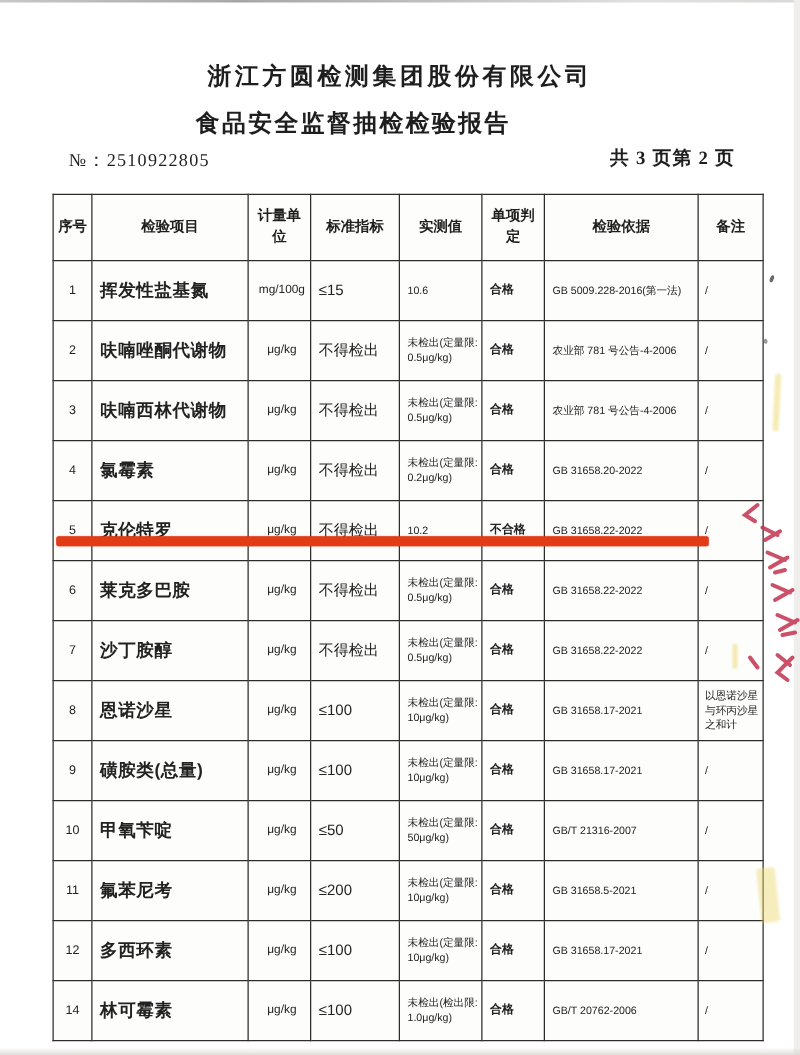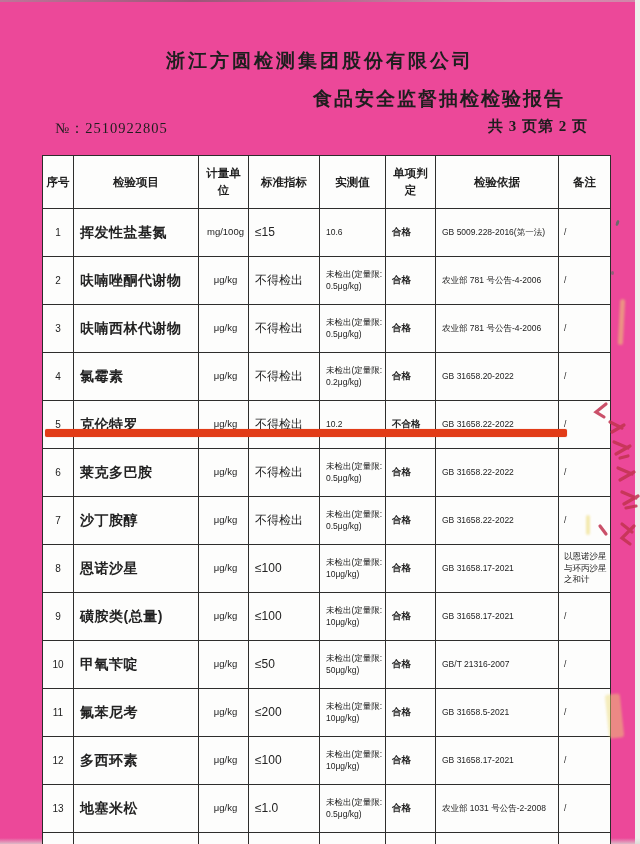--- a/index.html
+++ b/index.html
@@ -1,37 +1,37 @@
 <!DOCTYPE html>
 <html><head>
 <meta charset="utf-8">
 <style>
   html,body { margin:0; padding:0; }
   body { width:640px; height:844px; background:#e8e7e5; }
   .page {
     position:relative; width:640px; height:844px; overflow:hidden;
-    background:#ec4899;
+    background:#ffffff;
     font-family:"Liberation Sans", sans-serif;
     color:#2a2a2a;
   }
   
   .scan-top-line { position:absolute; left:0; top:0; width:640px; height:2px;
     background:linear-gradient(90deg, #9a9a9a 0%, #5f5f5f 30%, #8c8c8c 55%, #c9c8c6 80%, #b9b8b6 100%);
     opacity:.55; }
   .scan-right-edge { position:absolute; right:0; top:0; width:5px; height:844px; background:#efeeec; }
   .scan-bottom { position:absolute; left:0; bottom:0; width:640px; height:6px;
     background:linear-gradient(0deg, #d9d7d3, rgba(252,251,250,0)); opacity:.8; }
 
   .company-title {
     position:absolute; left:0; top:48px; width:640px; text-align:center;
     font-family:"Liberation Serif", serif;
     font-size:19px; font-weight:bold; letter-spacing:3px; color:#1e1e1e;
   }
   .report-title {
-    position:absolute; left:0; top:86px; width:565px; text-align:right;
+    position:absolute; left:0; top:86px; width:565px; text-align:center;
     font-family:"Liberation Serif", serif;
     font-size:19px; font-weight:bold; letter-spacing:2px; color:#1e1e1e;
   }
   .meta-row { position:absolute; left:0; top:117px; width:640px; height:20px; }
   .report-no {
     position:absolute; left:55px; top:2px;
     font-family:"Liberation Serif", serif; font-size:14.5px; color:#1e1e1e; letter-spacing:1px;
   }
   .page-info {
     position:absolute; right:52px; top:0;
@@ -235,30 +235,20 @@
           <td class="col-no">12</td>
           <td class="col-item">多西环素</td>
           <td class="col-unit">μg/kg</td>
           <td class="col-standard">≤100</td>
           <td class="col-measured">未检出(定量限: 10μg/kg)</td>
           <td class="col-judgment">合格</td>
           <td class="col-basis">GB 31658.17-2021</td>
           <td class="col-remark">/</td>
         </tr>
         <tr>
-          <td class="col-no">13</td>
-          <td class="col-item">地塞米松</td>
-          <td class="col-unit">μg/kg</td>
-          <td class="col-standard">≤1.0</td>
-          <td class="col-measured">未检出(定量限: 0.5μg/kg)</td>
-          <td class="col-judgment">合格</td>
-          <td class="col-basis">农业部 1031 号公告-2-2008</td>
-          <td class="col-remark">/</td>
-        </tr>
-        <tr>
           <td class="col-no">14</td>
           <td class="col-item">林可霉素</td>
           <td class="col-unit">μg/kg</td>
           <td class="col-standard">≤100</td>
           <td class="col-measured">未检出(检出限: 1.0μg/kg)</td>
           <td class="col-judgment">合格</td>
           <td class="col-basis">GB/T 20762-2006</td>
           <td class="col-remark">/</td>
         </tr>
       </tbody>

